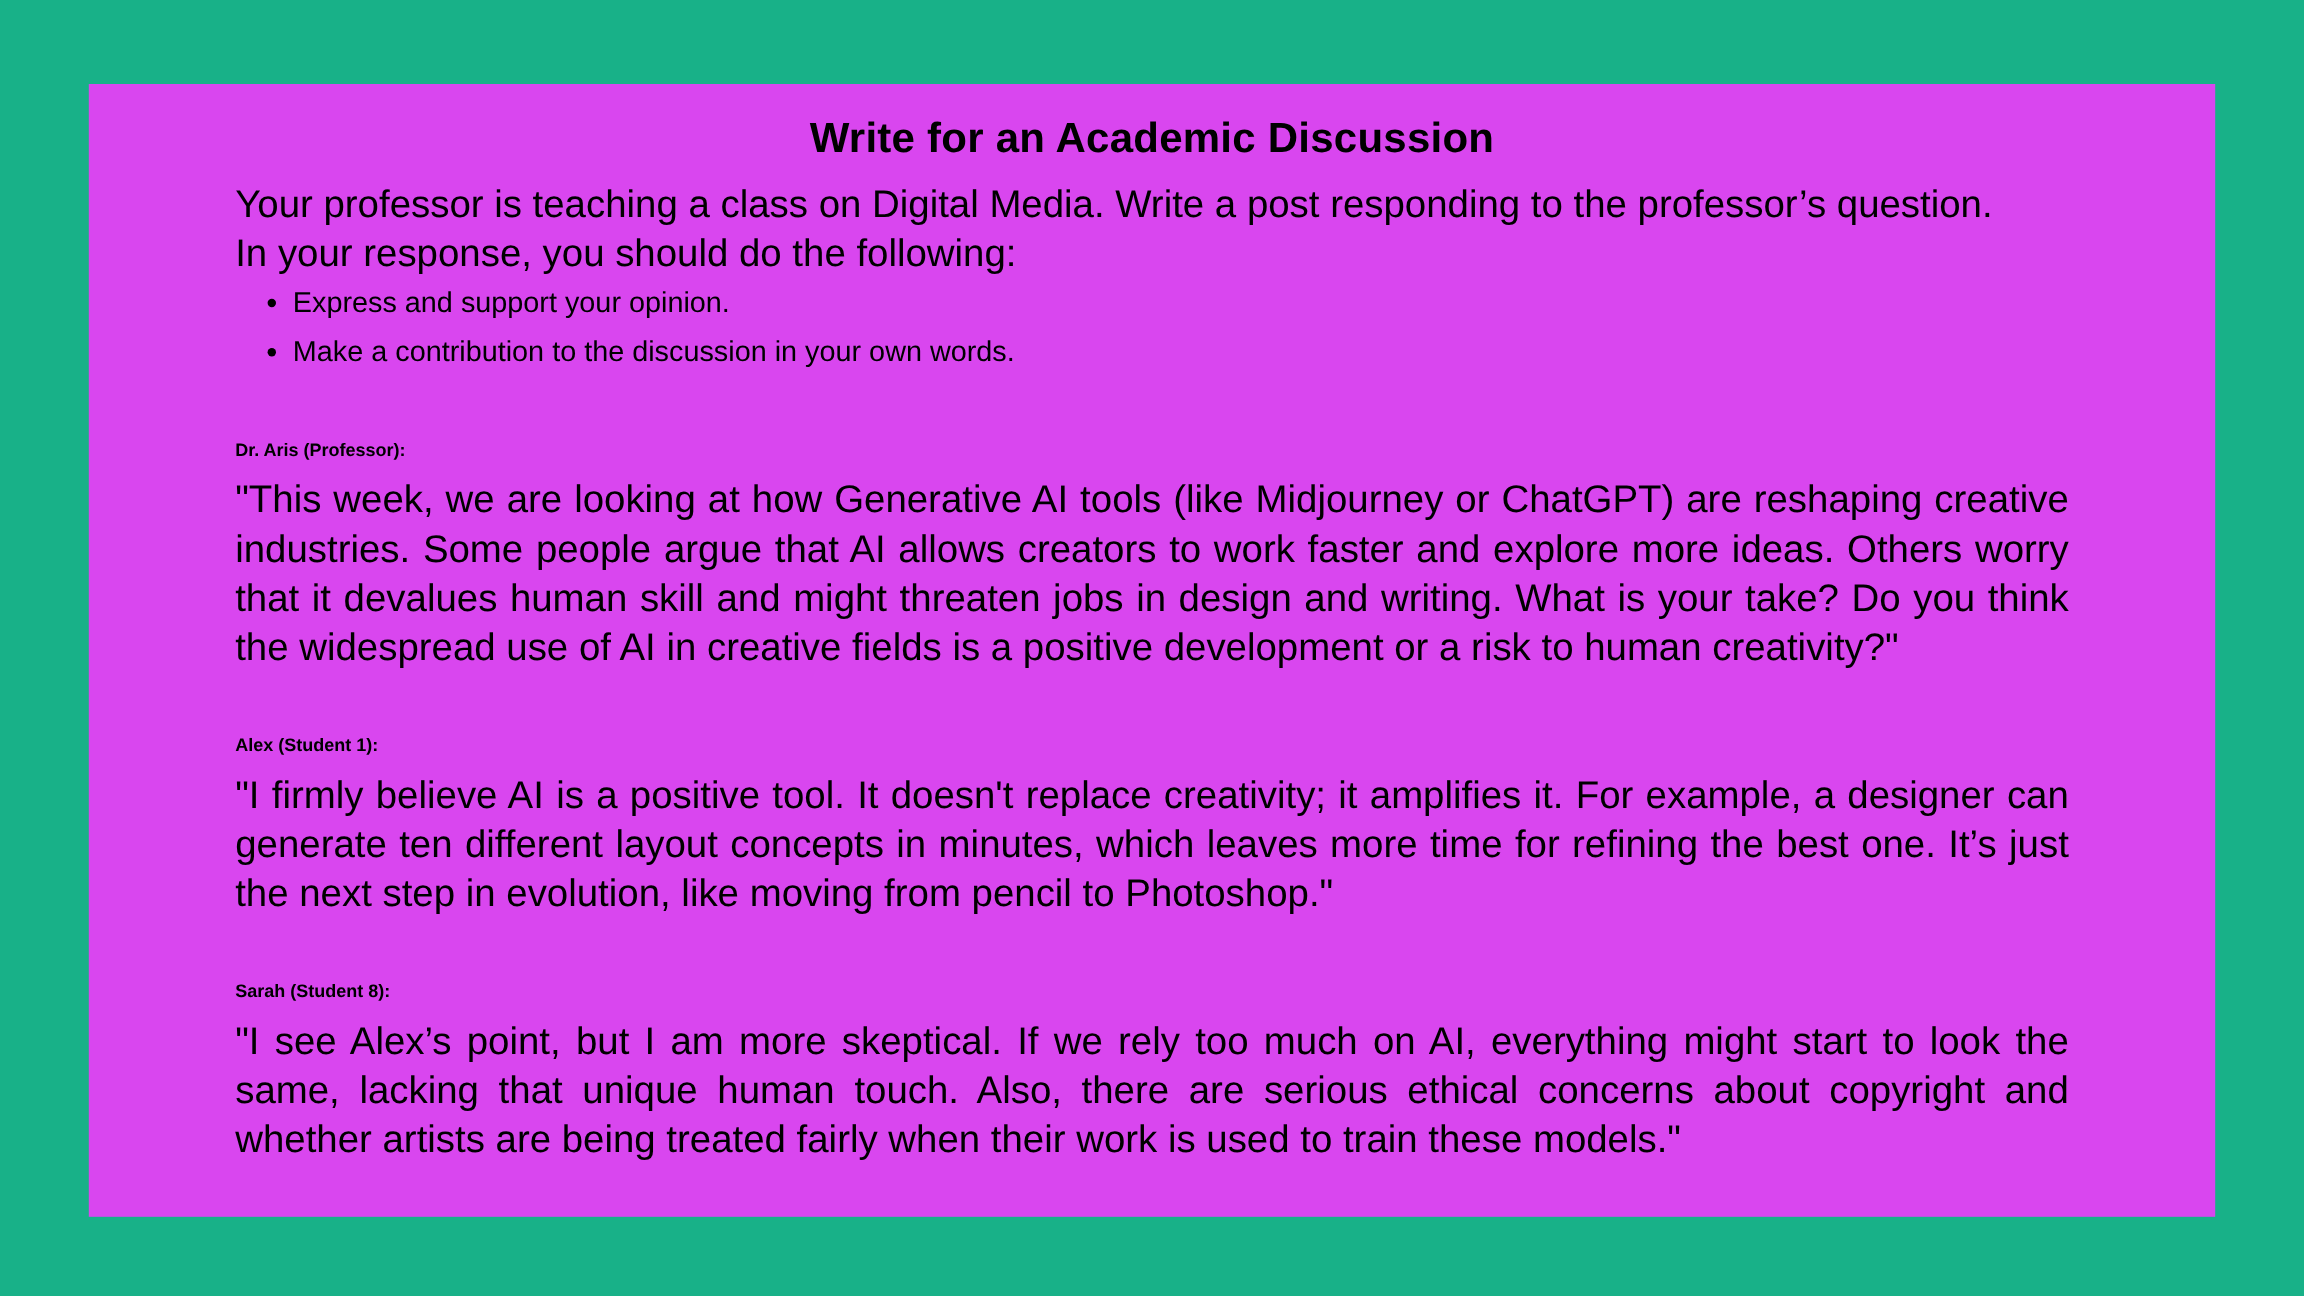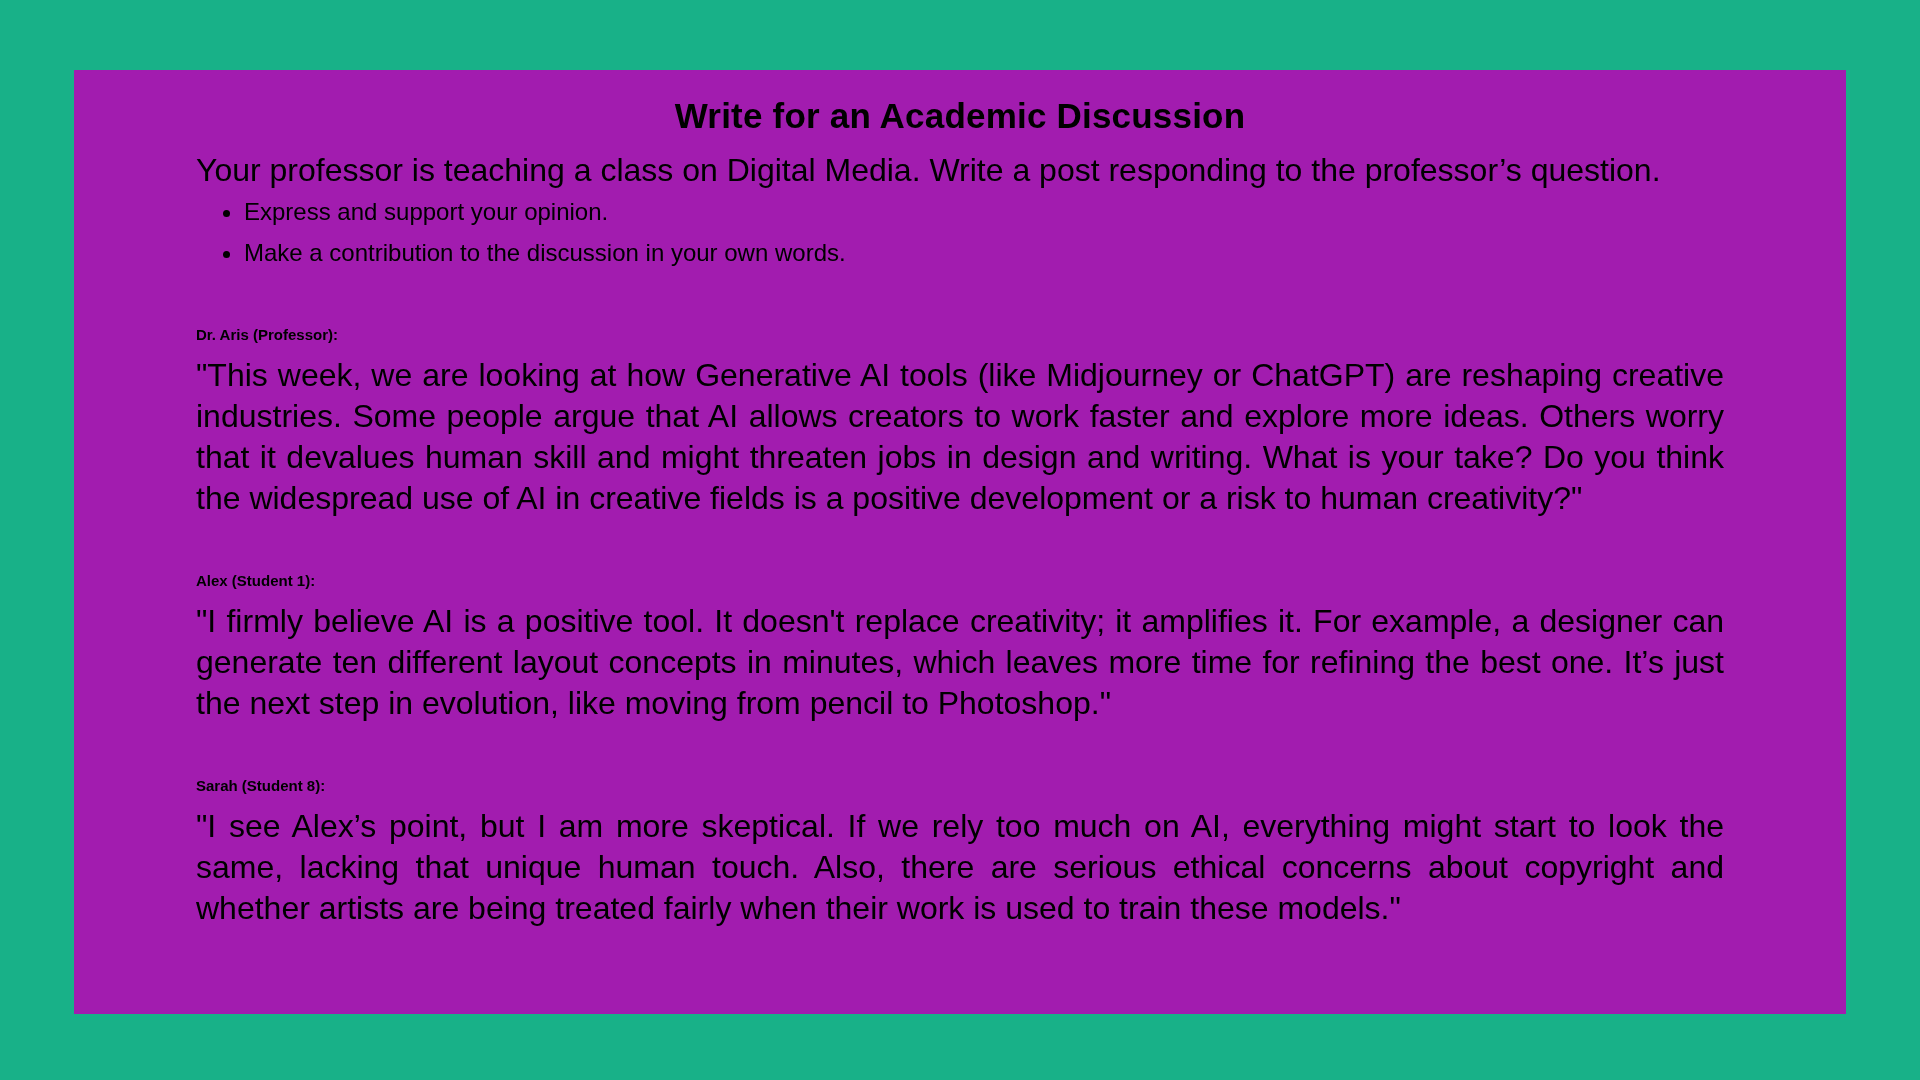--- a/index.html
+++ b/index.html
@@ -12,21 +12,21 @@
     background: #18b188;
     font-family: "Liberation Sans", sans-serif;
     overflow: hidden;
   }
   .page-card {
     position: absolute;
     left: 74px;
     top: 70px;
     width: 1772px;
     height: 944px;
-    background: #a21caf;
+    background: #d946ef;
     box-sizing: border-box;
     padding: 18px 122px 0 122px;
   }
   .doc-title {
     text-align: center;
     font-size: 35px;
     font-weight: bold;
     color: #000000;
     margin: 8px 0 14px 0;
     letter-spacing: 0.2px;
@@ -70,20 +70,21 @@
   }
 </style>
 </head>
 <body>
 
 <div class="page-card">
 
   <h1 class="doc-title">Write for an Academic Discussion</h1>
 
   <p class="para">Your professor is teaching a class on Digital Media. Write a post responding to the professor’s question.</p>
+  <p class="para">In your response, you should do the following:</p>
 
   <ul class="bullets">
     <li>Express and support your opinion.</li>
     <li>Make a contribution to the discussion in your own words.</li>
   </ul>
 
 
   <div class="gap"></div>
 
   <p class="speaker">Dr. Aris (Professor):</p>

